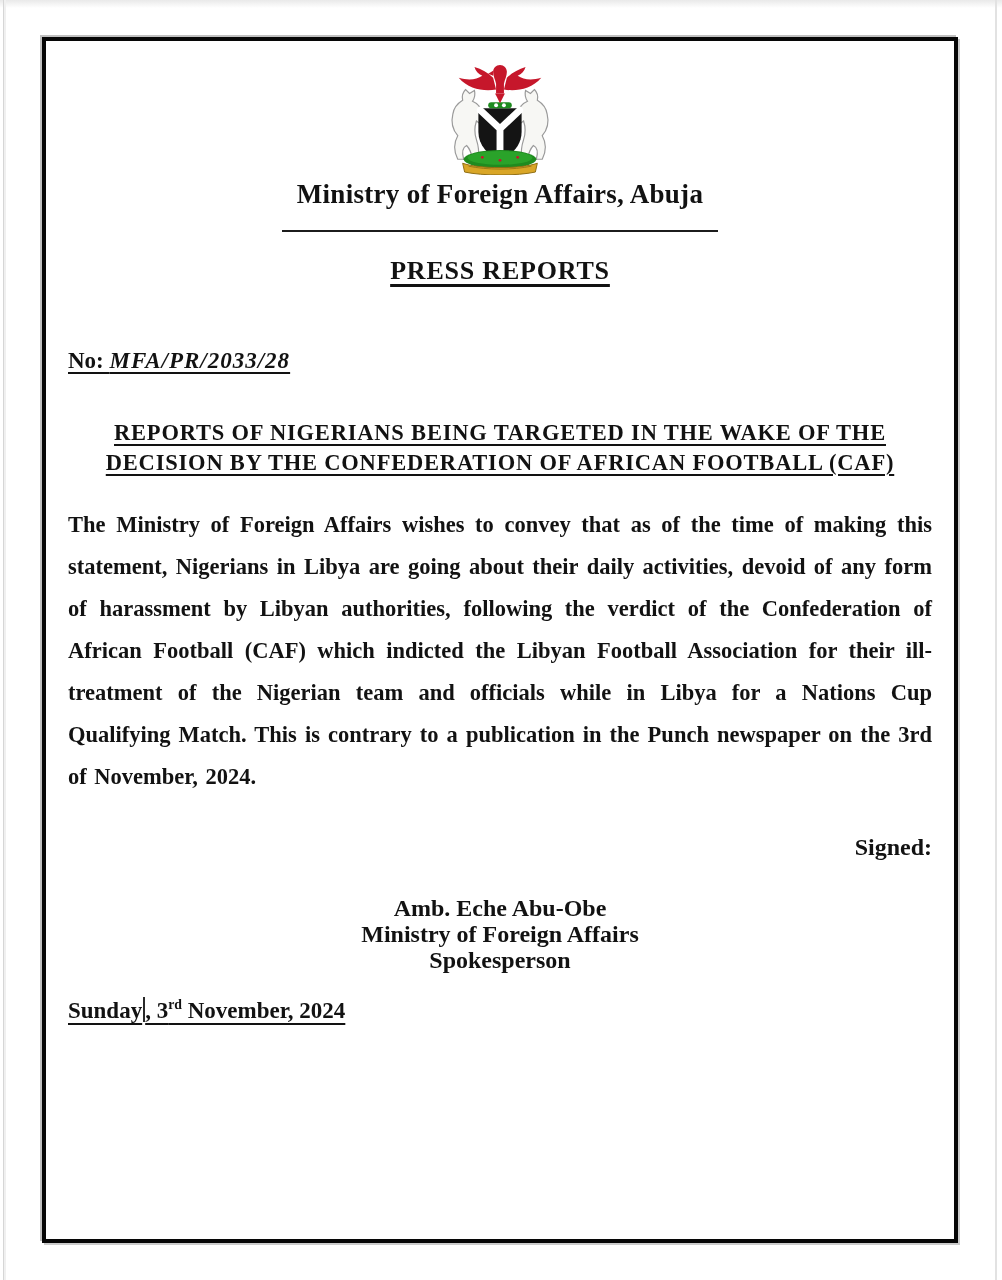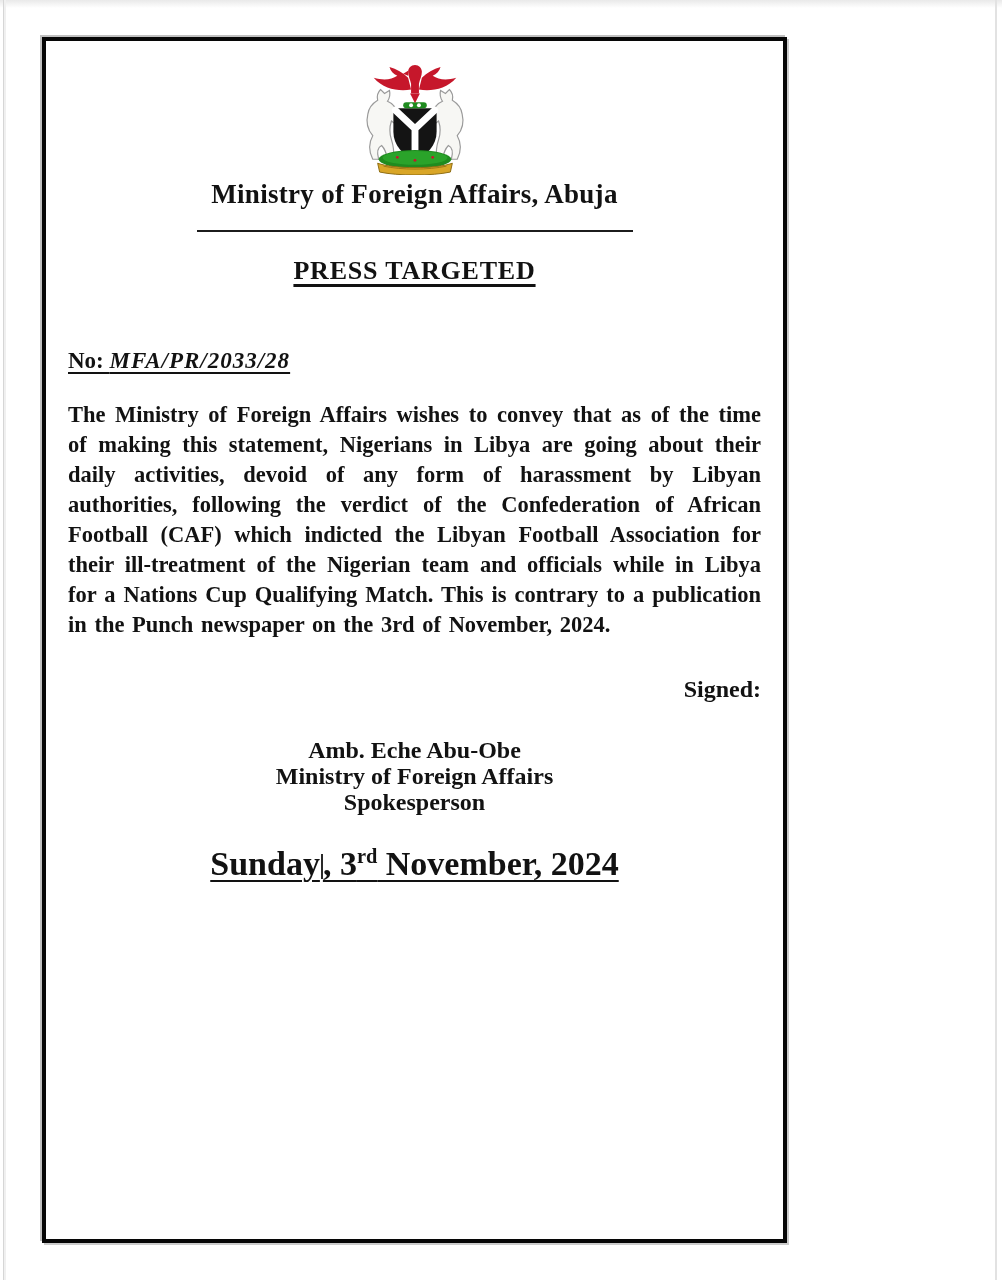--- a/index.html
+++ b/index.html
@@ -25,21 +25,21 @@
   }
   .edge-right {
     position: absolute; right: 5px; top: 0; bottom: 0; width: 2px;
     background: #e2e2e2;
   }
 
   
   .frame {
     position: absolute;
     left: 42px; top: 37px;
-    width: 745px; height: 1206px;
+    width: 916px; height: 1206px;
     border: 4px solid #060606;
     box-shadow: -2px -2px 0 rgba(140,140,140,.55), 2px 2px 0 rgba(140,140,140,.45);
     background: #ffffff;
     padding: 20px 22px 0 22px;
     font-weight: 700;
   }
 
   .crest { display: block; margin: 2px auto 4px auto; }
 
   .org-title {
@@ -83,42 +83,42 @@
     letter-spacing: 0.8px;
     line-height: 30px;
     text-decoration: underline;
     text-decoration-thickness: 2px;
     text-underline-offset: 4px;
   }
 
   .body-par {
     margin-top: 26px;
     font-size: 22.5px;
-    line-height: 30px;
+    line-height: 42px;
     text-align: justify;
     word-spacing: 2px;
   }
 
   .signed-label {
     margin-top: 36px;
     text-align: right;
     font-size: 24px;
   }
 
   .sig-block {
     margin-top: 34px;
     text-align: center;
     font-size: 24px;
     line-height: 26px;
   }
 
   .date-line {
-    margin-top: 30px;
-    text-align: center;
-    font-size: 34px;
+    margin-top: 24px;
+    text-align: left;
+    font-size: 23px;
     text-decoration: underline;
     text-decoration-thickness: 2px;
     text-underline-offset: 5px;
   }
   .date-line sup { font-size: 60%; vertical-align: super; }
   .text-cursor {
     display: inline-block;
     width: 2px; height: 25px;
     background: #2a2a2a;
     vertical-align: -4px;
@@ -184,24 +184,25 @@
       <g>
         <path d="M24,102 C40,108 84,108 100,102 L98,111 C80,115 44,115 26,111 Z" fill="#d9a627" stroke="#8f6d12" stroke-width="1"></path>
         <path d="M30,105 C48,109 76,109 94,105" stroke="#8f6d12" stroke-width="0.8" fill="none"></path>
       </g>
     </svg>
 
     <h1 class="org-title">Ministry of Foreign Affairs, Abuja</h1>
 
     <hr class="rule">
 
-    <h2 class="doc-type">PRESS TARGETED</h2>
+    <h2 class="doc-type">PRESS REPORTS</h2>
 
     <p class="ref-line"><span>No: </span><span class="ref-number">MFA/PR/2033/28</span></p>
 
+    <h3 class="headline"><span>REPORTS OF NIGERIANS BEING TARGETED IN THE WAKE OF THE</span><br><span>DECISION BY THE CONFEDERATION OF AFRICAN FOOTBALL (CAF)</span></h3>
 
     <p class="body-par">The Ministry of Foreign Affairs wishes to convey that as of the time of making this statement, Nigerians in Libya are going about their daily activities, devoid of any form of harassment by Libyan authorities, following the verdict of the Confederation of African Football (CAF) which indicted the Libyan Football Association for their ill-treatment of the Nigerian team and officials while in Libya for a Nations Cup Qualifying Match. This is contrary to a publication in the Punch newspaper on the 3rd of November, 2024.</p>
 
 
     <p class="signed-label">Signed:</p>
 
     <div class="sig-block">
       <div>Amb. Eche Abu-Obe</div>
       <div>Ministry of Foreign Affairs</div>
       <div>Spokesperson</div>

